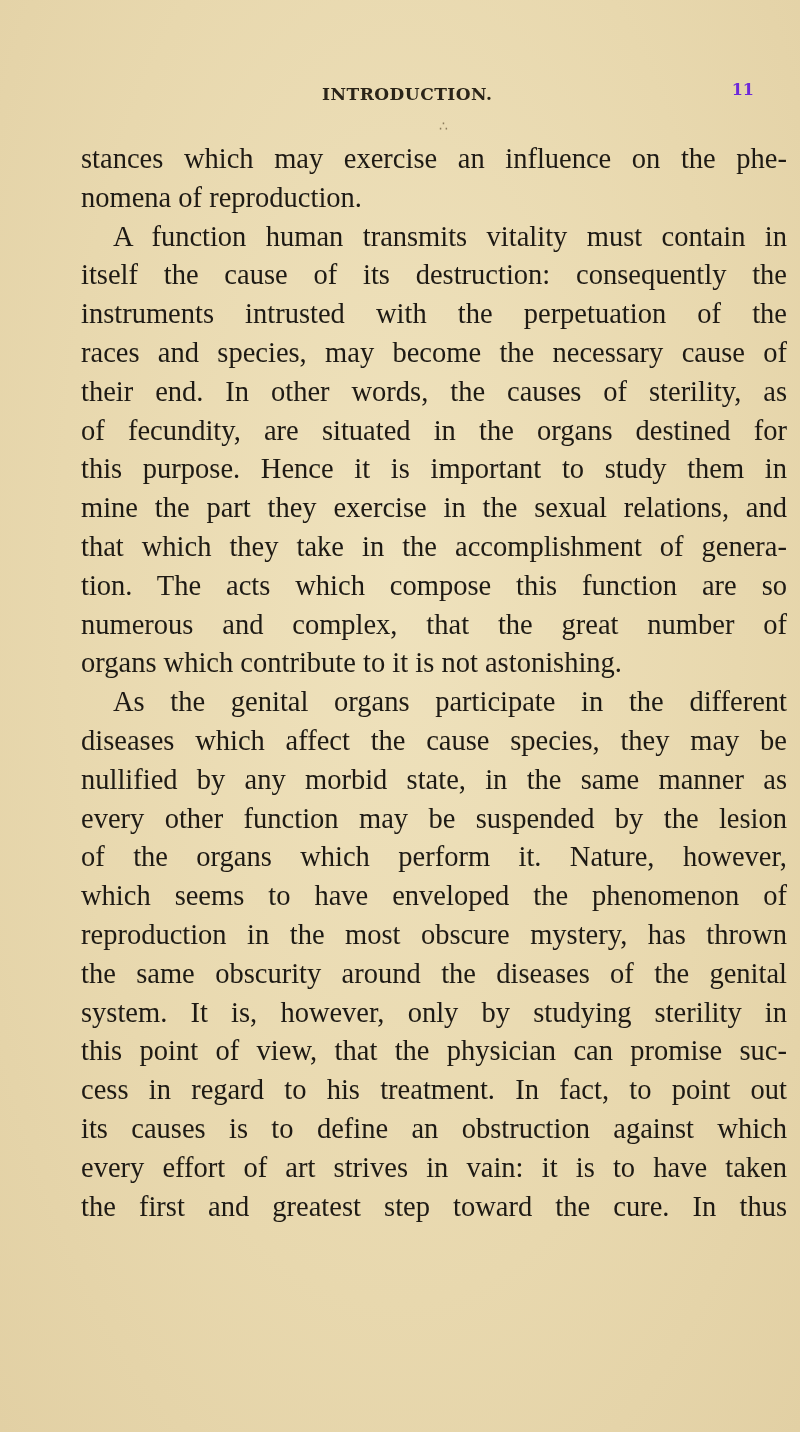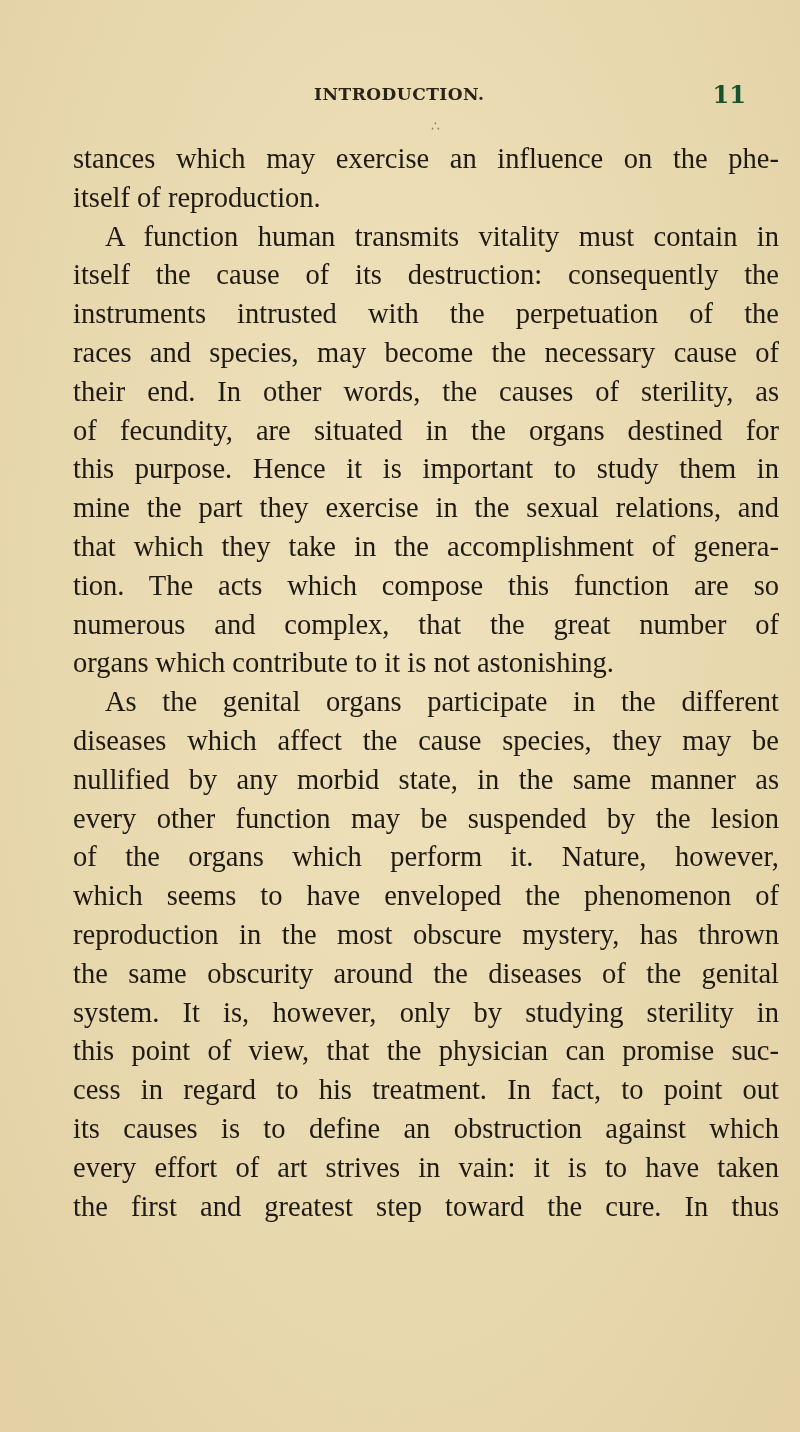--- a/index.html
+++ b/index.html
@@ -10,21 +10,21 @@
       width: 800px;
       height: 1432px;
       background: #e9dab1;
       background-image: radial-gradient(ellipse at 50% 40%, #efe2bd 0%, #e8d8ae 60%, #e2d0a4 100%);
       position: relative;
       overflow: hidden;
       color: #1e1a14;
     }
     .page {
       position: absolute;
-      left: 8px;
+      left: 16px;
       top: 0;
       width: 712px;
       height: 1432px;
       padding-left: 16px;
     }
     .running-head {
       position: absolute;
       top: 84px;
       left: 306px;
       width: 432px;
@@ -39,22 +39,22 @@
       font-size: 17px;
       letter-spacing: 0.5px;
       color: #2a2418;
     }
     .page-number {
       position: absolute;
       right: 0;
       top: -4px;
       font-family: "DejaVu Serif", serif;
       font-weight: bold;
-      font-size: 24px;
-      color: #14532d;
+      font-size: 16px;
+      color: #6d28d9;
     }
     .mark {
       position: absolute;
       left: 423px;
       top: 118px;
       font-family: "Liberation Serif", serif;
       font-size: 14px;
       color: #8a7a5a;
     }
     .body-text {
@@ -86,21 +86,21 @@
 
 <div class="page">
   <div class="running-head">
     <span class="running-title">INTRODUCTION.</span>
     <span class="page-number">11</span>
   </div>
   <span class="mark">∴</span>
 
   <div class="body-text">
     <span class="line">stances which may exercise an influence on the phe-</span>
-    <span class="line last">itself of reproduction.</span>
+    <span class="line last">nomena of reproduction.</span>
     <span class="line indent">A function human transmits vitality must contain in</span>
     <span class="line">itself the cause of its destruction: consequently the</span>
     <span class="line">instruments intrusted with the perpetuation of the</span>
     <span class="line">races and species, may become the necessary cause of</span>
     <span class="line">their end. In other words, the causes of sterility, as</span>
     <span class="line">of fecundity, are situated in the organs destined for</span>
     <span class="line">this purpose. Hence it is important to study them in</span>
     <span class="line">mine the part they exercise in the sexual relations, and</span>
     <span class="line">that which they take in the accomplishment of genera-</span>
     <span class="line">tion. The acts which compose this function are so</span>

